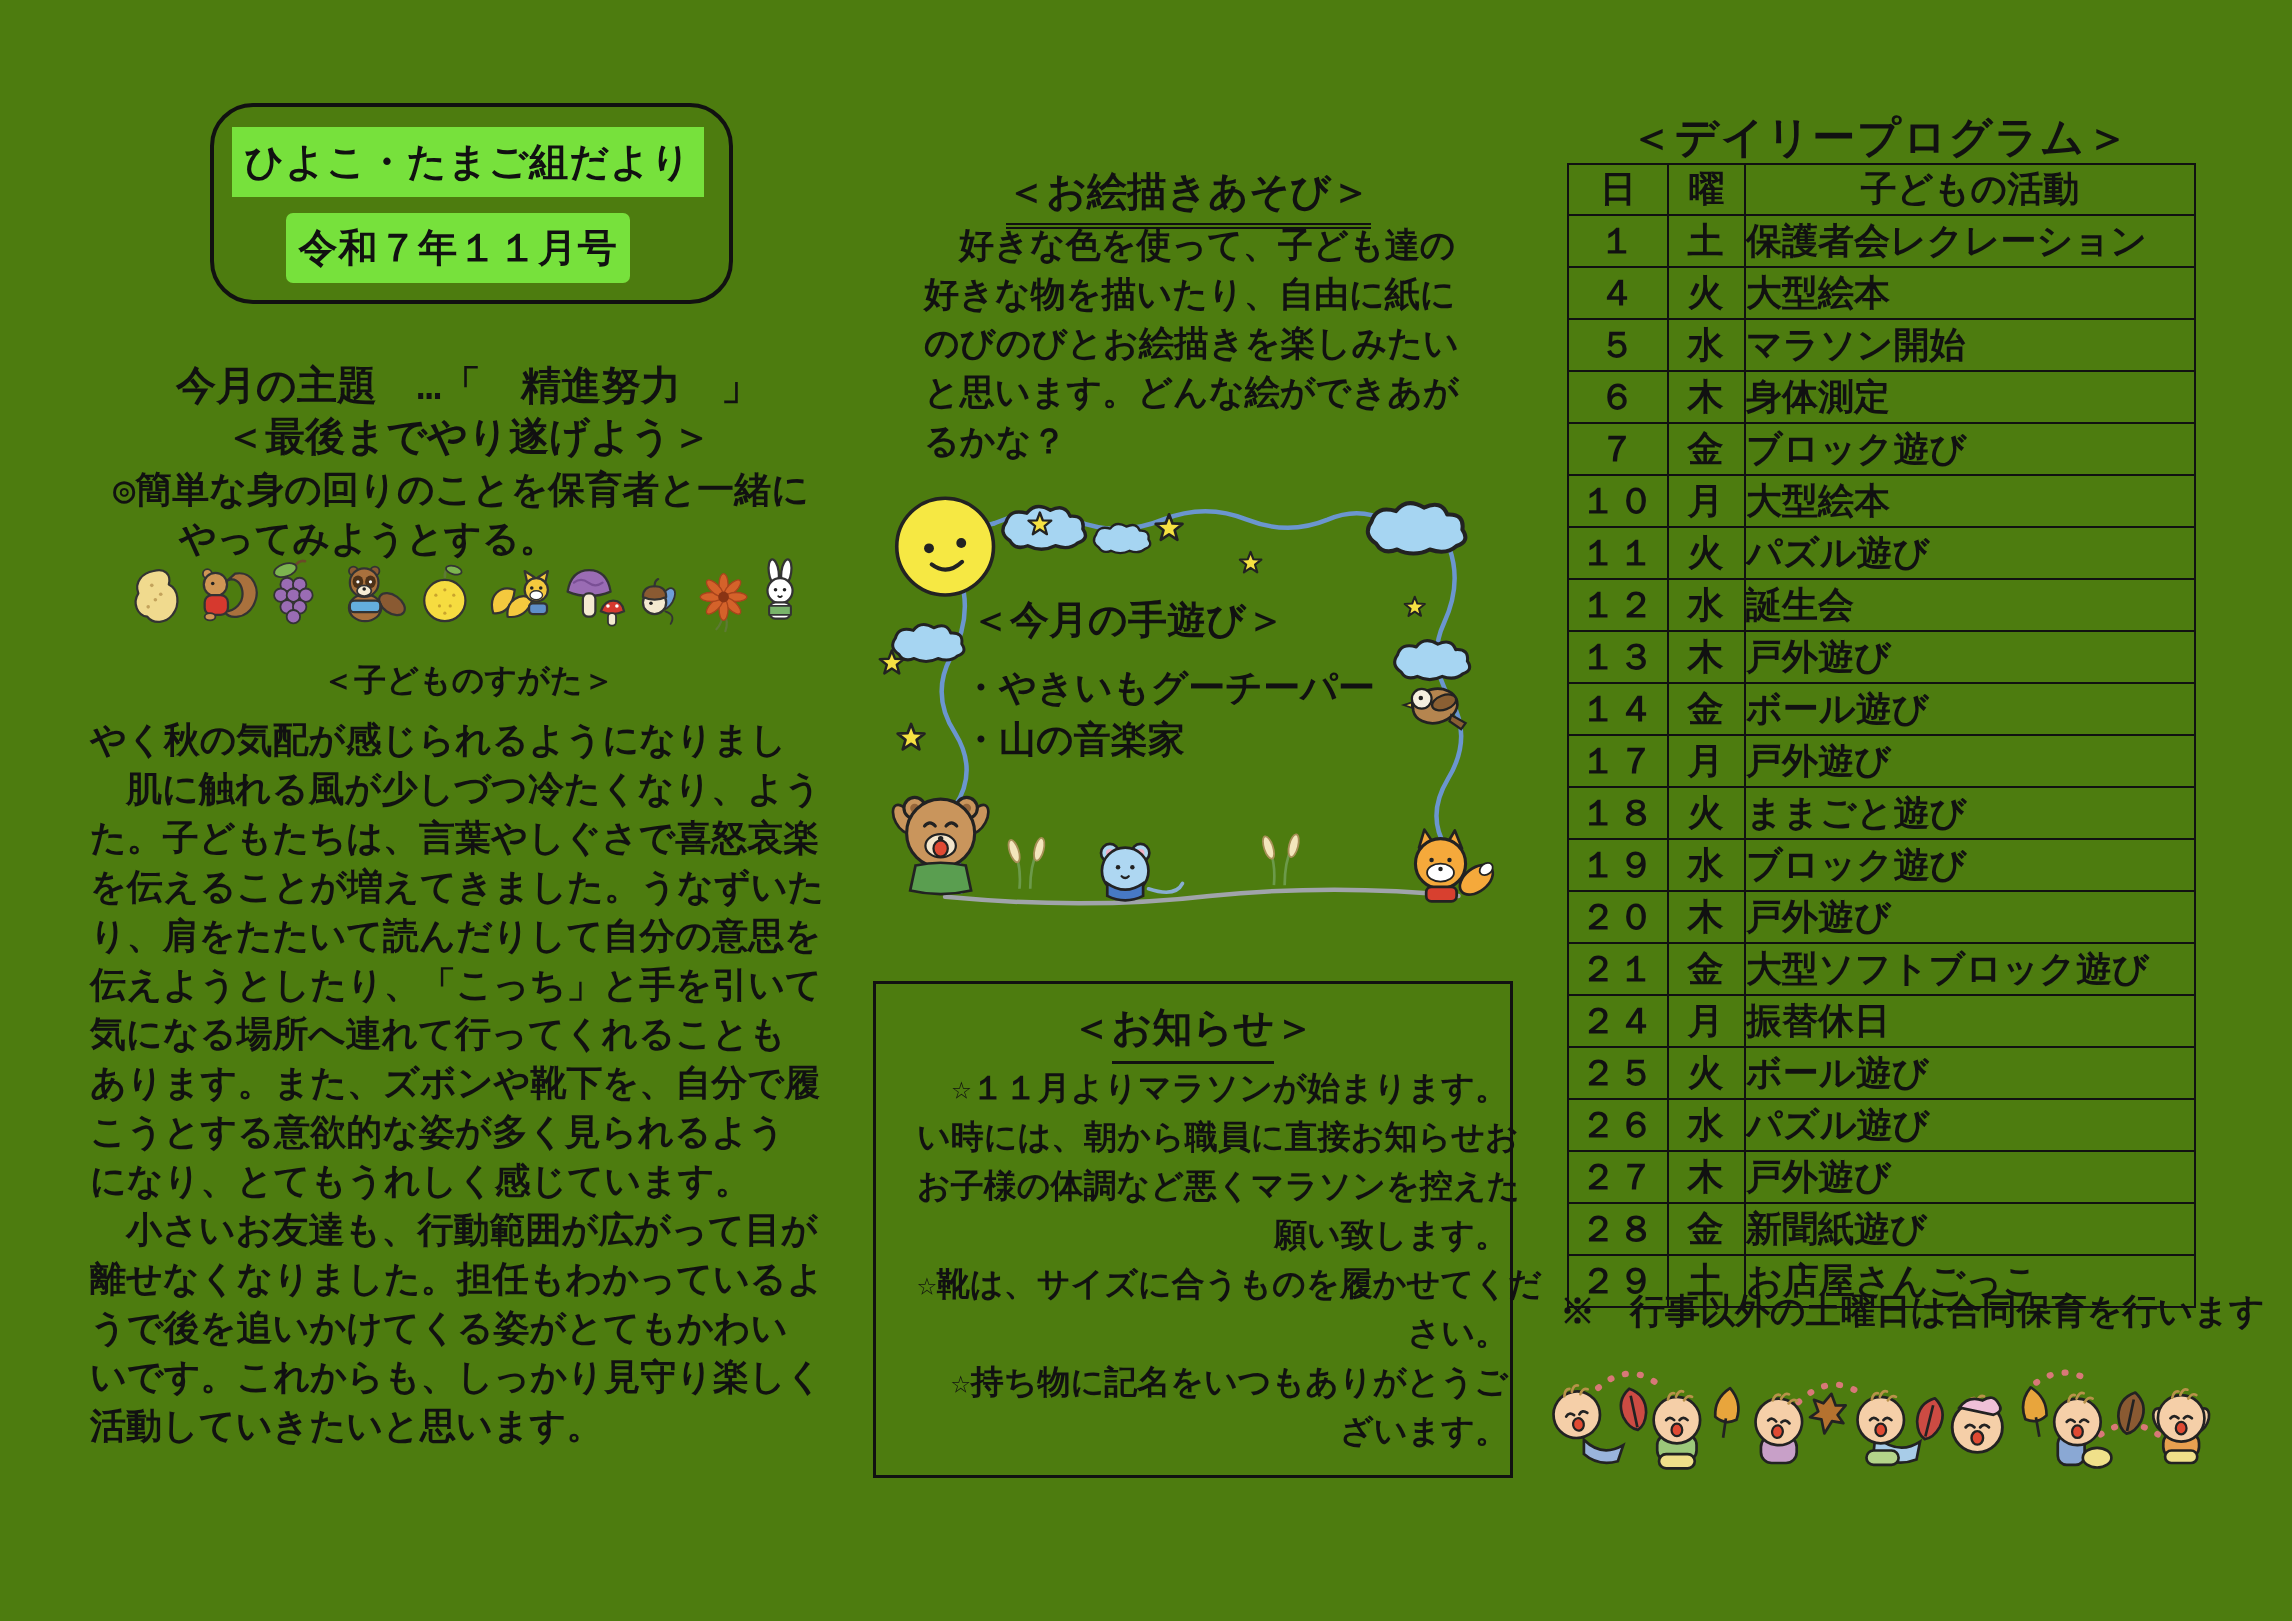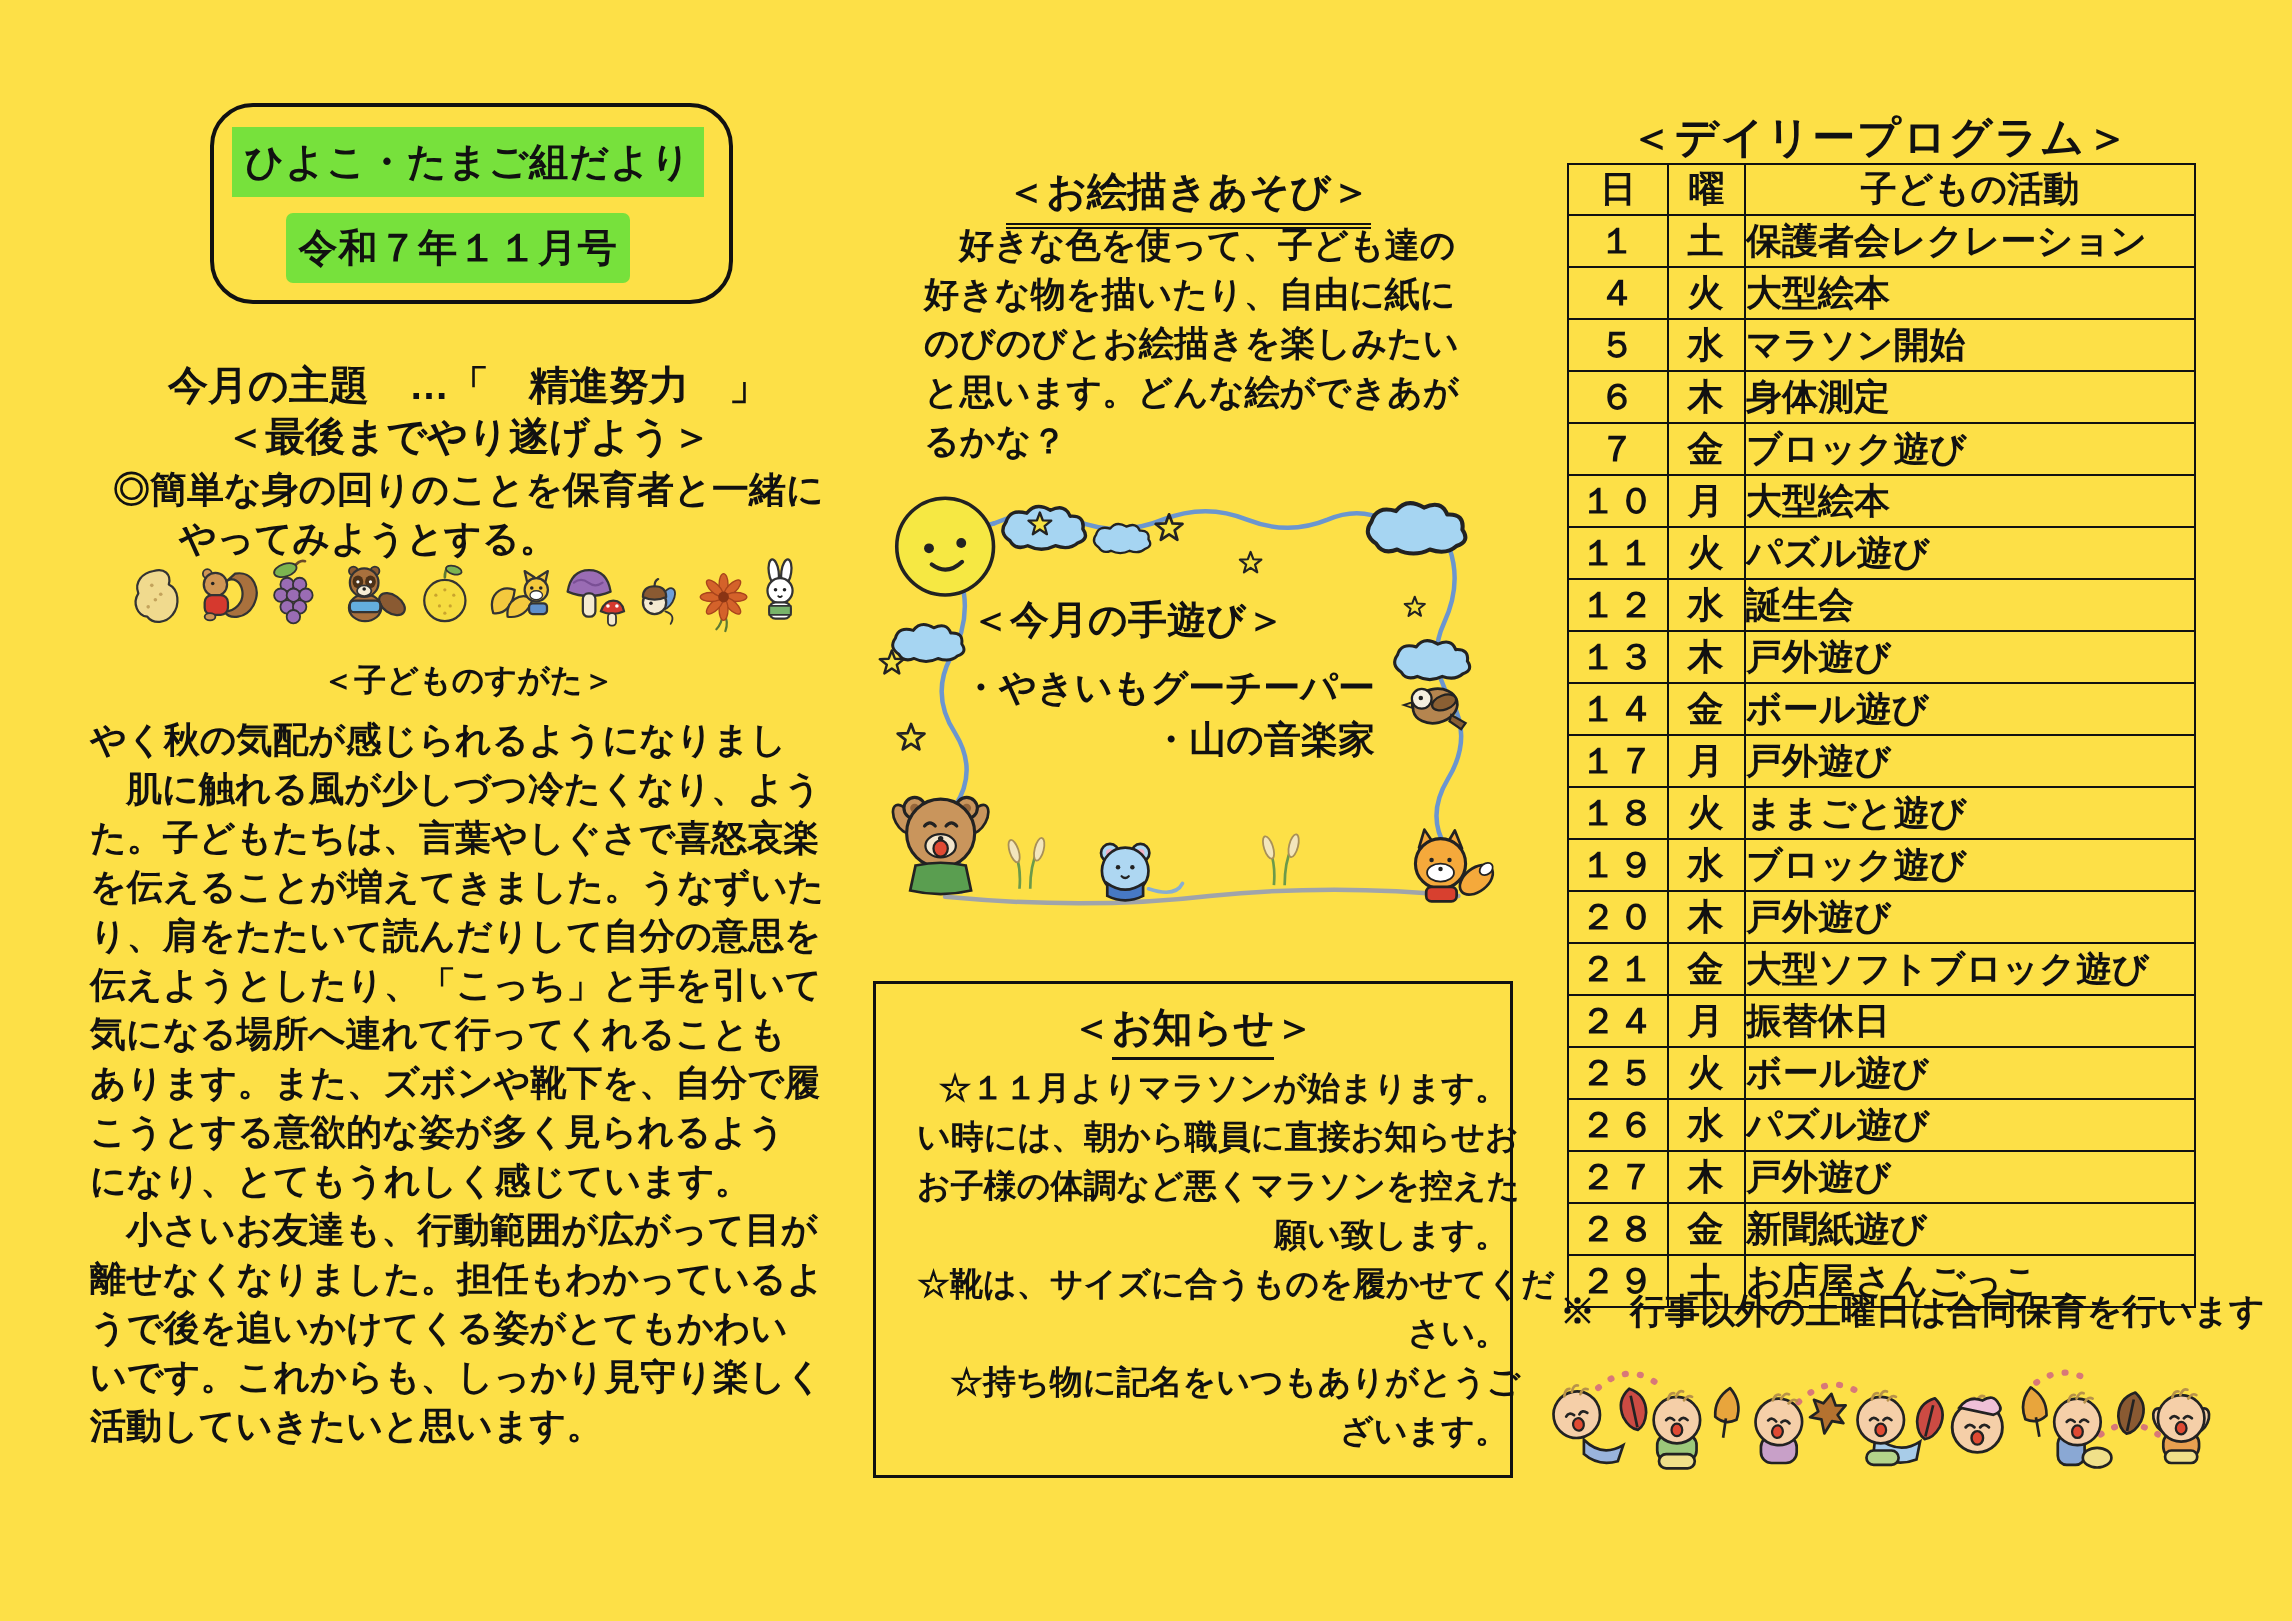--- a/index.html
+++ b/index.html
@@ -1,17 +1,17 @@
 <!DOCTYPE html>
 <html style="font-size:14.3px"><head>
 <meta charset="utf-8">
 <style>
   html,body{margin:0;padding:0;background:#fff;}
-  #page{position:relative;width:2293px;height:1621px;background:#fde047;overflow:hidden;
-        font-family:Liberation Sans, sans-serif;color:#111;}
+  #page{position:relative;width:2293px;height:1621px;background:#4d7c0f;overflow:hidden;
+        font-family:Liberation Mono, monospace;color:#111;}
   .abs{position:absolute;}
   .ctr{text-align:center;}
   
   .title-box{left:210px;top:103px;width:515px;height:193px;border:4.5px solid #111;border-radius:43px;}
   .hl{position:absolute;font-weight:800;font-size:39px;letter-spacing:0.9px;
       background:var(--hl,#77e13c);padding:8px 12.5px;white-space:nowrap;}
   .hl1{left:18px;top:19.7px;}
   .hl2{left:72px;top:106px;}
   
   .theme1{left:90px;top:358px;width:757px;font-size:40px;font-weight:700;white-space:nowrap;}
@@ -23,21 +23,21 @@
   .bodytext{left:90px;top:716px;width:761px;}
   .bline{height:49px;font-size:36px;font-weight:600;white-space:nowrap;}
   
   .oekaki-h{left:864px;top:164px;width:649px;font-size:40px;font-weight:700;}
   .oekaki-h span{display:inline-block;border-bottom:6.3px double #111;padding-bottom:3.6px;}
   .oekaki-b{left:924px;top:222px;width:573px;}
   .oline38{height:49px;font-size:35px;font-weight:600;white-space:nowrap;}
   .frame-svg{left:860px;top:491px;}
   .teasobi-h{left:931px;top:593px;width:394px;text-align:center;font-size:39px;font-weight:800;white-space:nowrap;}
   .teasobi-items{left:962px;top:663px;}
-  .titem{height:52px;font-size:37px;font-weight:600;white-space:nowrap;text-align:right;}
+  .titem{height:52px;font-size:37px;font-weight:600;white-space:nowrap;}
   .oshirase{left:873px;top:981px;width:634px;height:491px;border:3.6px solid #111;}
   .osh-h{position:absolute;left:0;top:16px;width:100%;text-align:center;font-size:40px;font-weight:700;}
   .osh-h .und{border-bottom:3.6px solid #111;padding-bottom:8px;}
   .osh-b{position:absolute;left:41px;top:82px;width:591px;text-align:right;}
   .osh-line{height:49px;font-size:33px;font-weight:600;white-space:nowrap;}
   
   .prog-h{left:1567px;top:109px;width:627px;font-size:43px;font-weight:800;letter-spacing:1.8px;white-space:nowrap;}
   table.prog{position:absolute;left:1567px;top:163px;width:627px;border-collapse:collapse;table-layout:fixed;}
   table.prog col.c1{width:100px;} table.prog col.c2{width:77px;} table.prog col.c3{width:450px;}
   table.prog th,table.prog td{border:2.7px solid #111;font-size:36px;padding:0;}

